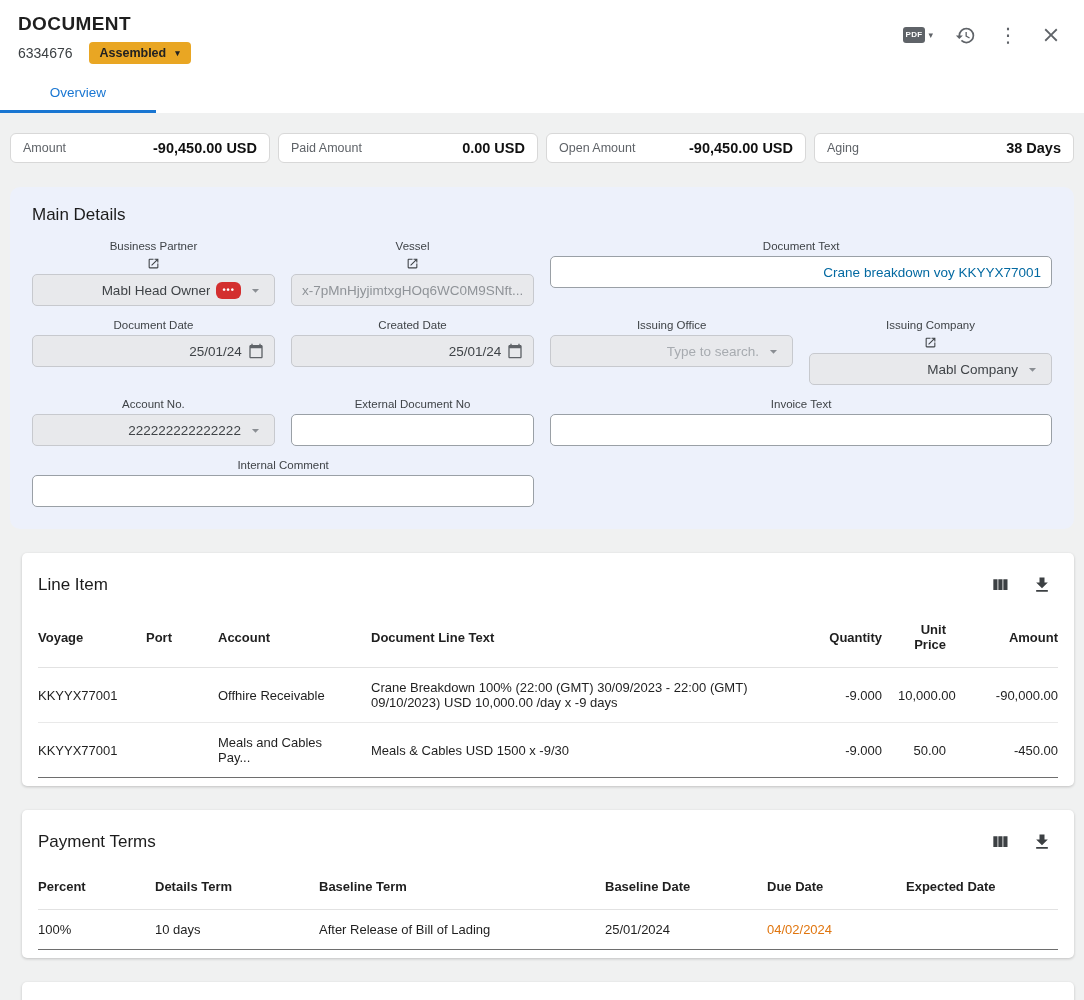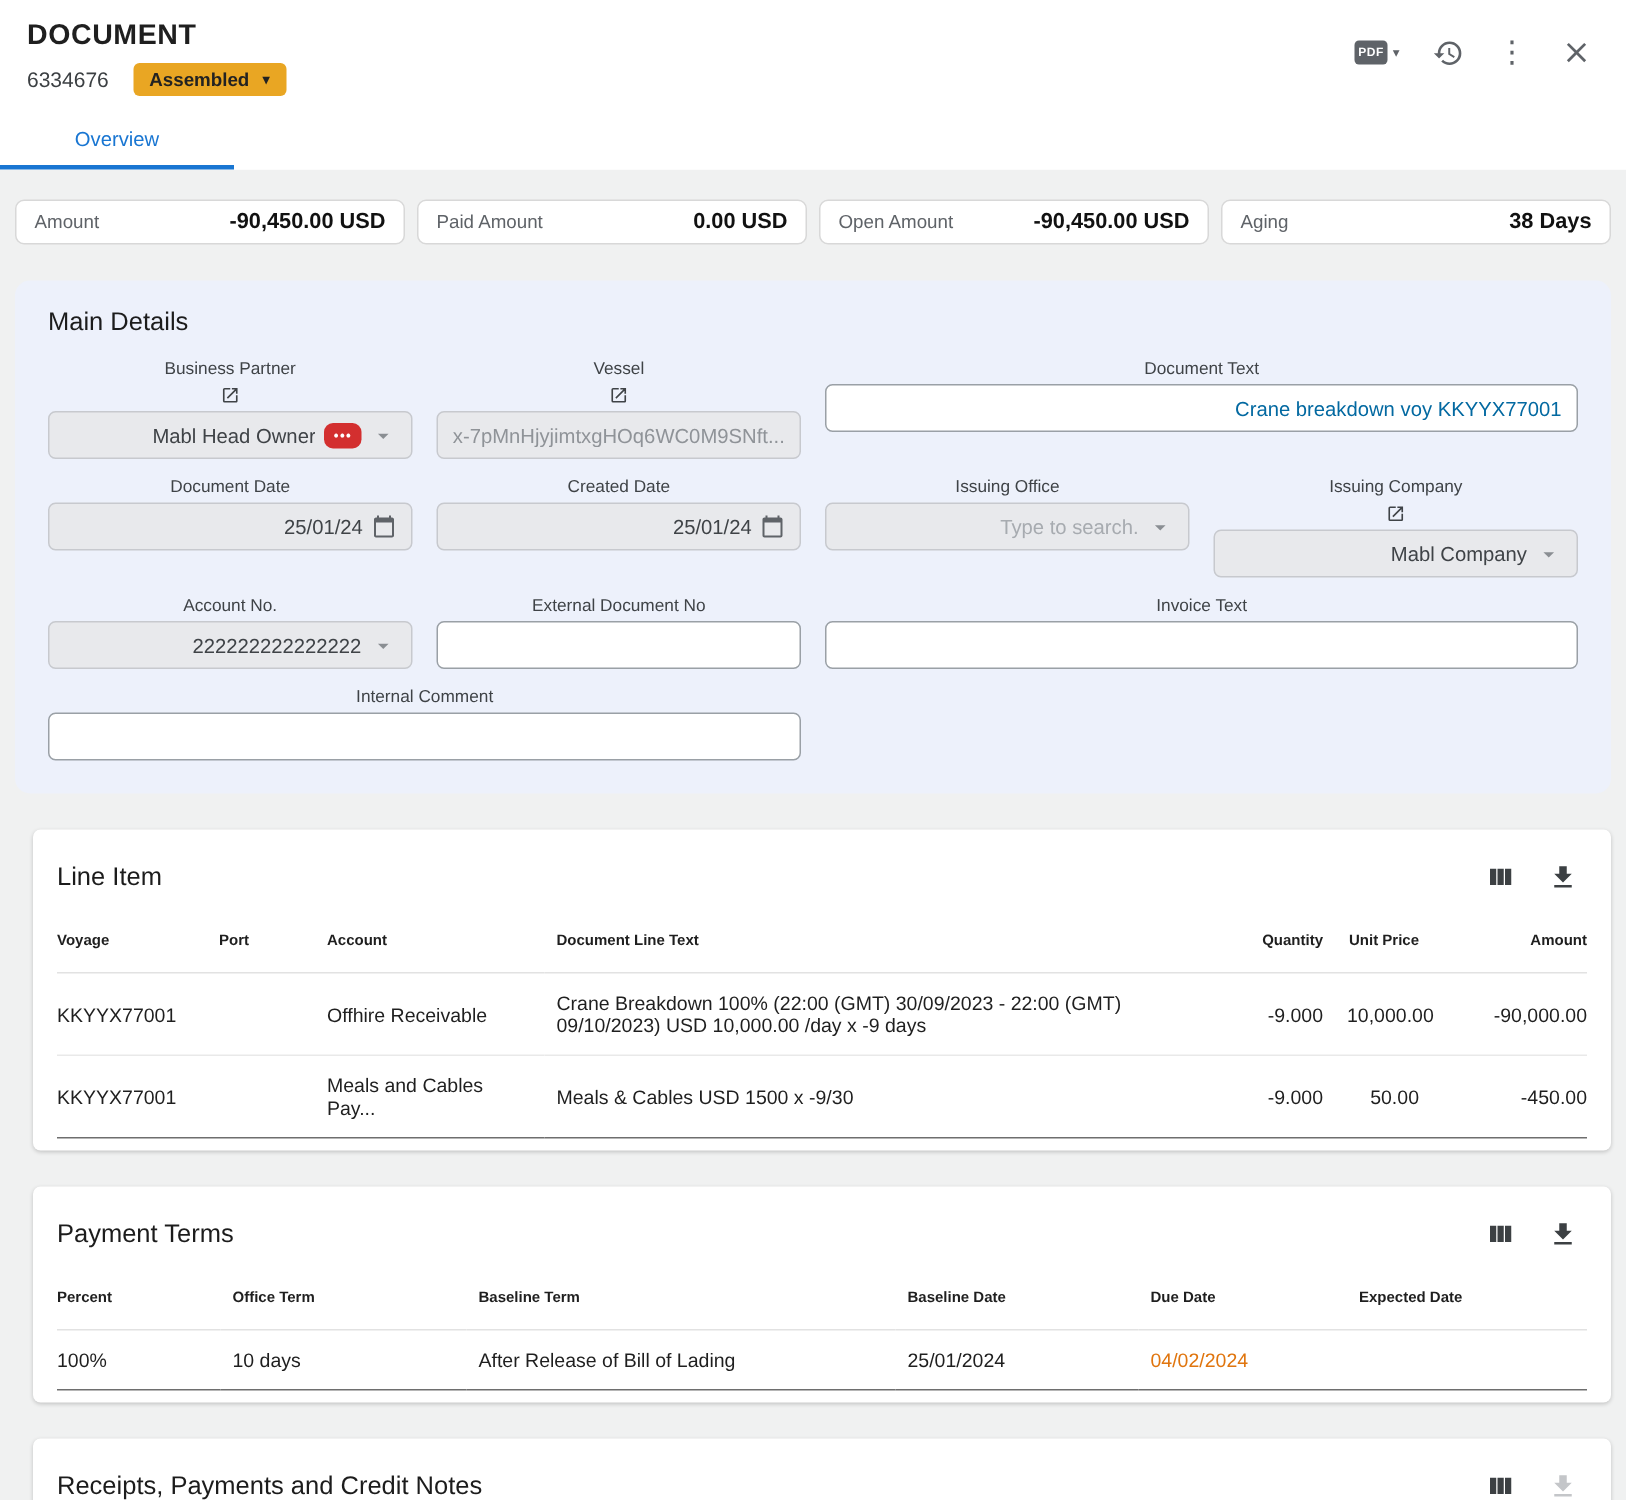--- a/index.html
+++ b/index.html
@@ -86,21 +86,21 @@
   .card {
     background: #fff; border-radius: 5px; margin-top: 24px;
     box-shadow: 0 1px 3px rgba(0,0,0,.2); padding-bottom: 8px; margin-left: 12px;
   }
   .card-header { display: flex; justify-content: space-between; align-items: center; padding: 16px 16px 6px; }
   .card-actions { display: flex; align-items: center; gap: 10px; }
   .card-actions .icon-btn { color: #3c4043; }
   .card-actions .icon-btn.disabled { color: #c4c6c9; cursor: default; }
   table { border-collapse: collapse; width: calc(100% - 32px); margin: 0 16px; table-layout: fixed; }
   th {
-    font-size: 10px; font-weight: 700; color: #1f1f1f; text-align: left;
+    font-size: 13px; font-weight: 700; color: #1f1f1f; text-align: left;
     padding: 15px 8px; border-bottom: 1px solid #e2e2e2; vertical-align: middle;
   }
   td { font-size: 13px; color: #1f1f1f; padding: 12px 8px; border-bottom: 1px solid #e9e9e9; vertical-align: middle; }
   th:first-child, td:first-child { padding-left: 0; }
   th:last-child, td:last-child { padding-right: 0; }
   tr.last td { border-bottom: 1.5px solid #6e6e6e; }
   .num { text-align: right; }
   
   .li-voyage { width: 100px; } .li-port { width: 72px; } .li-account { width: 153px; }
   .li-qty { width: 84px; } .li-unitprice { width: 64px; } .li-amount { width: 104px; }
@@ -372,21 +372,21 @@
           <svg width="20" height="20" viewBox="0 0 24 24">
               <path fill="currentColor" d="M19 9h-4V3H9v6H5l7 7 7-7zM5 18v2h14v-2H5z"></path>
             </svg>
         </button>
       </div>
     </div>
     <table>
       <thead>
         <tr>
           <th class="pt-percent">Percent</th>
-          <th class="pt-term">Office Term</th>
+          <th class="pt-term">Details Term</th>
           <th class="pt-baseline">Baseline Term</th>
           <th class="pt-bdate">Baseline Date</th>
           <th class="pt-ddate">Due Date</th>
           <th>Expected Date</th>
         </tr>
       </thead>
       <tbody>
         <tr class="last">
           <td>100%</td>
           <td>10 days</td>

